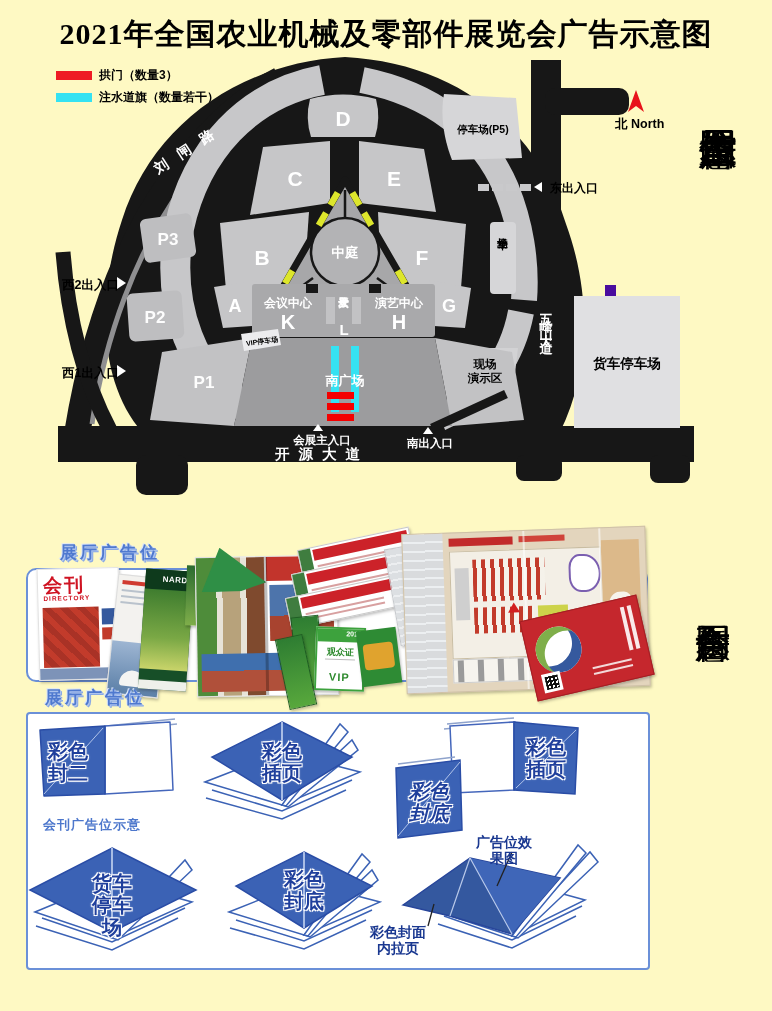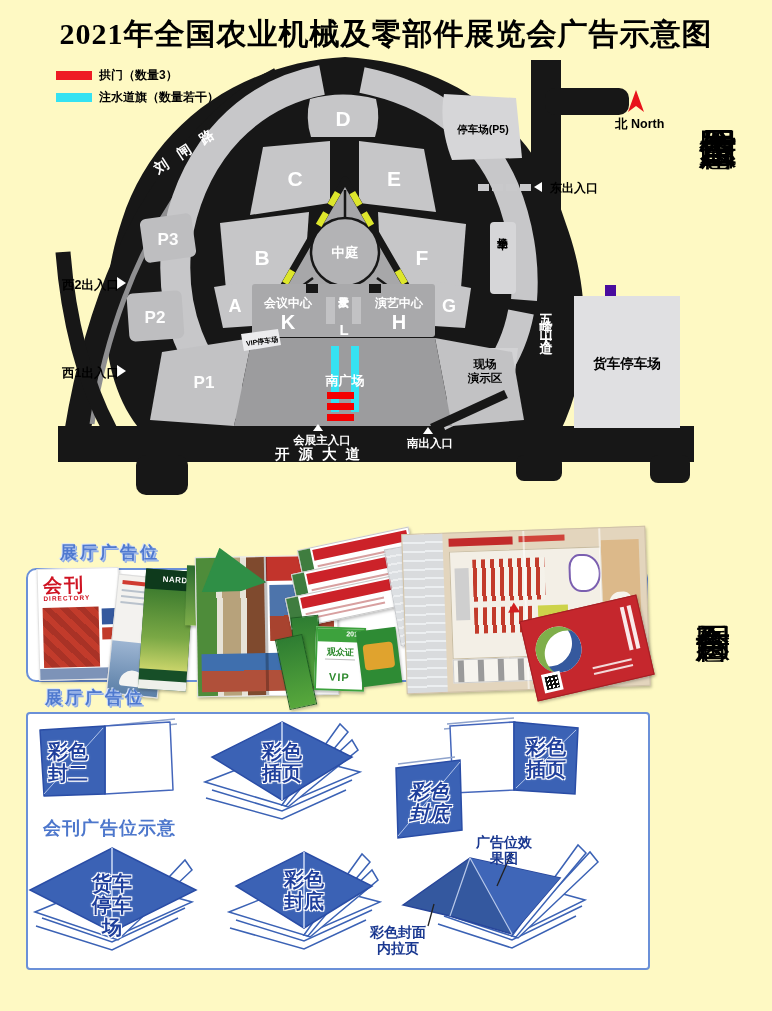--- a/index.html
+++ b/index.html
@@ -136,21 +136,21 @@
       font-weight:bold;font-size:11px;letter-spacing:1px;}
   #green-booklet{left:359px;top:629px;width:40px;height:56px;background:#2e8b34;transform:rotate(-7deg);}
   .gb-pic{position:absolute;left:5px;top:14px;width:30px;height:26px;background:#e0a32e;border-radius:4px;}
   
   #books-svg{position:absolute;left:26px;top:712px;width:620px;height:254px;}
   .book-label{position:absolute;text-align:center;font-weight:bold;font-size:20px;line-height:1.1;
       color:#1f3f9c;
       text-shadow:-1px -1px 0 #fff,1px -1px 0 #fff,-1px 1px 0 #fff,1px 1px 0 #fff,0 0 3px #fff;}
   .gate-label{position:absolute;text-align:center;font-weight:bold;font-size:14px;line-height:1.15;
       color:#1a3890;}
-  #note-label{position:absolute;left:43px;top:816px;font-weight:bold;font-size:18px;color:#4d77cc;
+  #note-label{position:absolute;left:43px;top:816px;font-weight:bold;font-size:13px;color:#4d77cc;
       letter-spacing:1px;}
 </style>
 </head>
 <body>
 
 <div id="page">
 
   <div id="main-title">2021年全国农业机械及零部件展览会广告示意图</div>
 
   <div class="legend">

